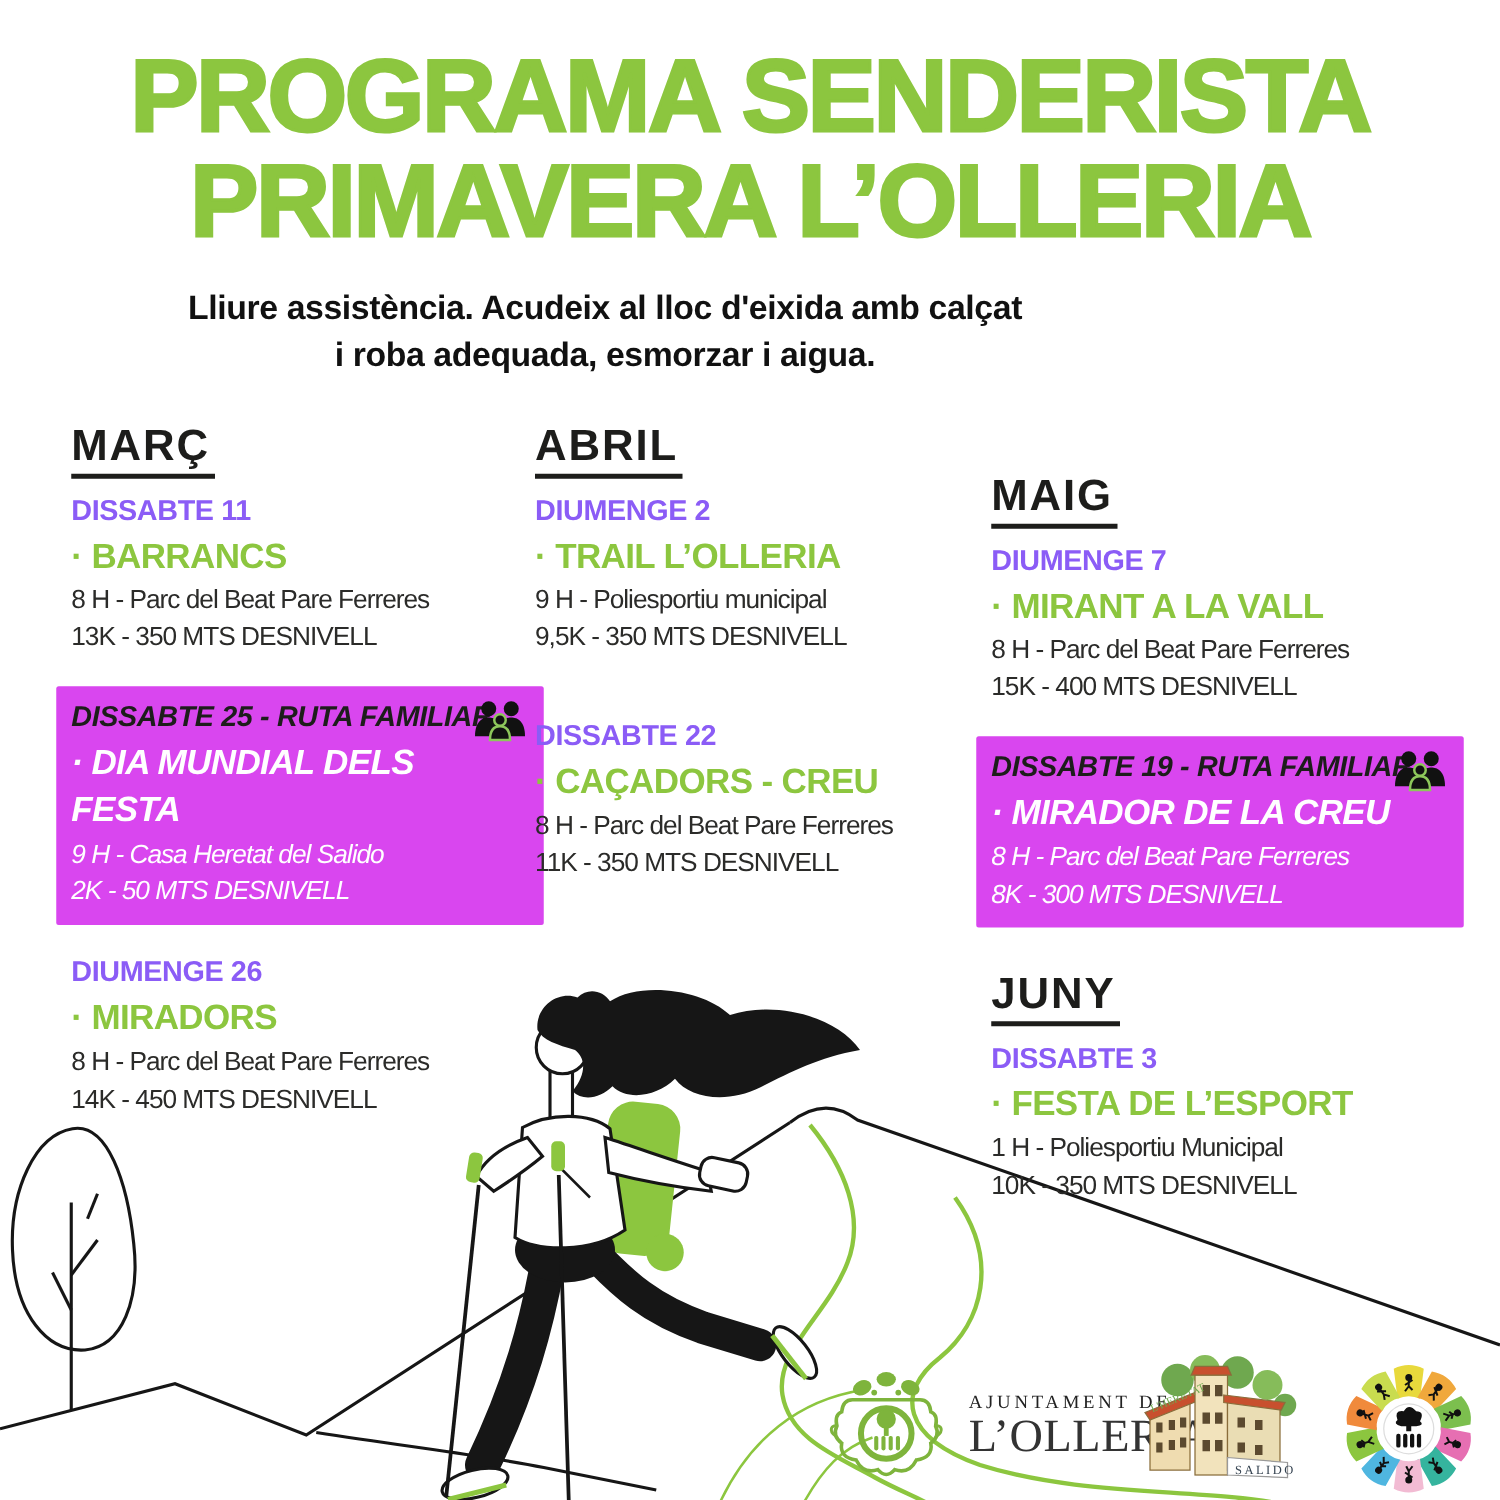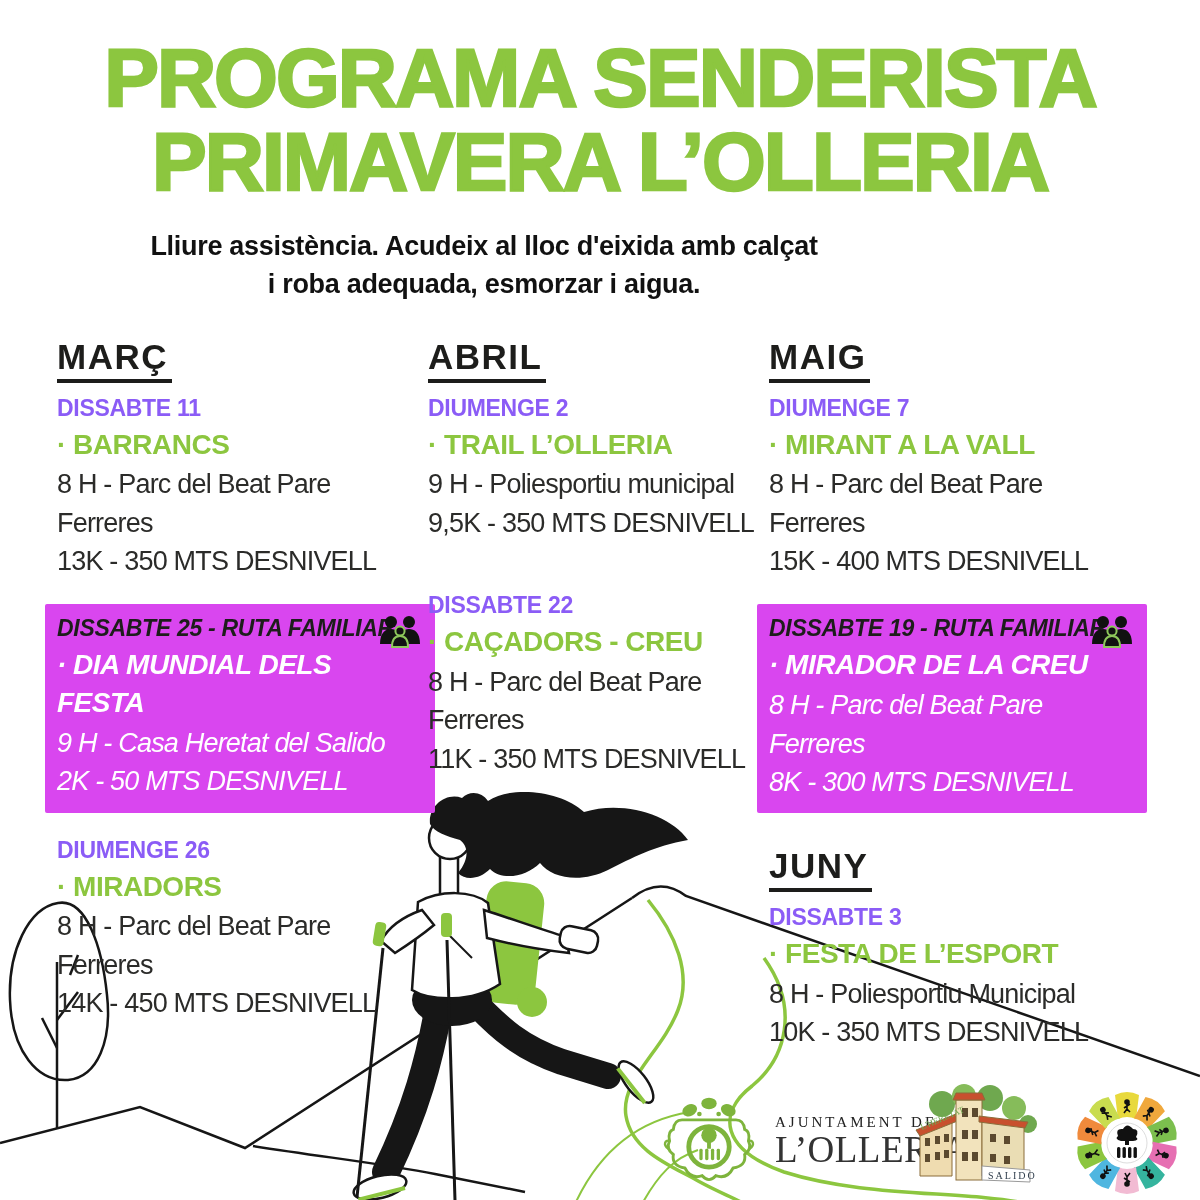--- a/index.html
+++ b/index.html
@@ -17,30 +17,30 @@
     color:#8CC63F;font-weight:bold;font-size:82px;line-height:1.02;
     letter-spacing:-2px;-webkit-text-stroke:2.5px #8CC63F;
   }
   .subtitle{
     position:absolute;top:228px;left:0;width:968px;text-align:center;
     color:#111;font-weight:bold;font-size:27px;line-height:1.4;letter-spacing:-0.3px;
   }
 
   
   .col{position:absolute;top:338px;width:366px;}
-  .col1{left:57px;} .col2{left:428px;} .col3{left:769px;}
+  .col1{left:57px;} .col2{left:428px;} .col3{left:793px;margin-top:40px;}
   .month-name{
     display:inline-block;font-size:35px;font-weight:bold;color:#1d1d1b;
     letter-spacing:1.5px;border-bottom:4px solid #1d1d1b;padding:0 4px 2px 0;
     margin:0 0 10px 0;line-height:1.1;
   }
   .event{margin:0 0 24px 0;}
   .event .date{font-size:23px;font-weight:bold;color:#8b5cf6;letter-spacing:-0.3px;line-height:1.35;}
   .event .etitle{font-size:28px;font-weight:bold;color:#8CC63F;letter-spacing:-0.5px;line-height:1.35;margin:2px 0;}
-  .event .eline{font-size:27px;font-weight:400;color:#2b2b29;letter-spacing:-0.8px;line-height:1.42;}
+  .event .eline{font-size:21px;font-weight:400;color:#2b2b29;letter-spacing:-0.8px;line-height:1.42;}
   .event--family{
     background:#d946ef;position:relative;
     margin:2px -12px 22px -12px;padding:9px 12px 12px 12px;border-radius:2px;font-style:italic;
   }
   .event--family .date{color:#1d1d1b;}
   .event--family .etitle,.event--family .eline{color:#ffffff;}
   .family-badge{position:absolute;top:10px;right:12px;width:46px;height:36px;}
   .month-sub{margin-top:34px;}
 
   
@@ -191,21 +191,21 @@
       <div class="date">DISSABTE 19 - RUTA FAMILIAR</div>
       <div class="etitle">· MIRADOR DE LA CREU</div>
       <div class="eline">8 H - Parc del Beat Pare Ferreres</div>
       <div class="eline">8K - 300 MTS DESNIVELL</div>
     </div>
     <div class="month-sub">
       <div class="month-name">JUNY</div>
       <div class="event">
         <div class="date">DISSABTE 3</div>
         <div class="etitle">· FESTA DE L’ESPORT</div>
-        <div class="eline">8 H - Poliesportiu Municipal</div>
+        <div class="eline">1 H - Poliesportiu Municipal</div>
         <div class="eline">10K - 350 MTS DESNIVELL</div>
       </div>
     </div>
   </div>
 
   <div class="logo-ajuntament">
     <svg class="crest" viewBox="0 0 100 110">
       <g fill="none" stroke="#7EB43C" stroke-width="3">
         <path d="M22,32 Q14,32 13,42 Q7,44 9,54 Q5,62 13,68 Q11,80 25,82 Q31,94 43,90 Q50,98 57,90 Q69,94 75,82 Q89,80 87,68 Q95,62 91,54 Q93,44 87,42 Q86,32 78,32 Z"></path>
         <circle cx="50" cy="60" r="21" stroke-width="5"></circle>

